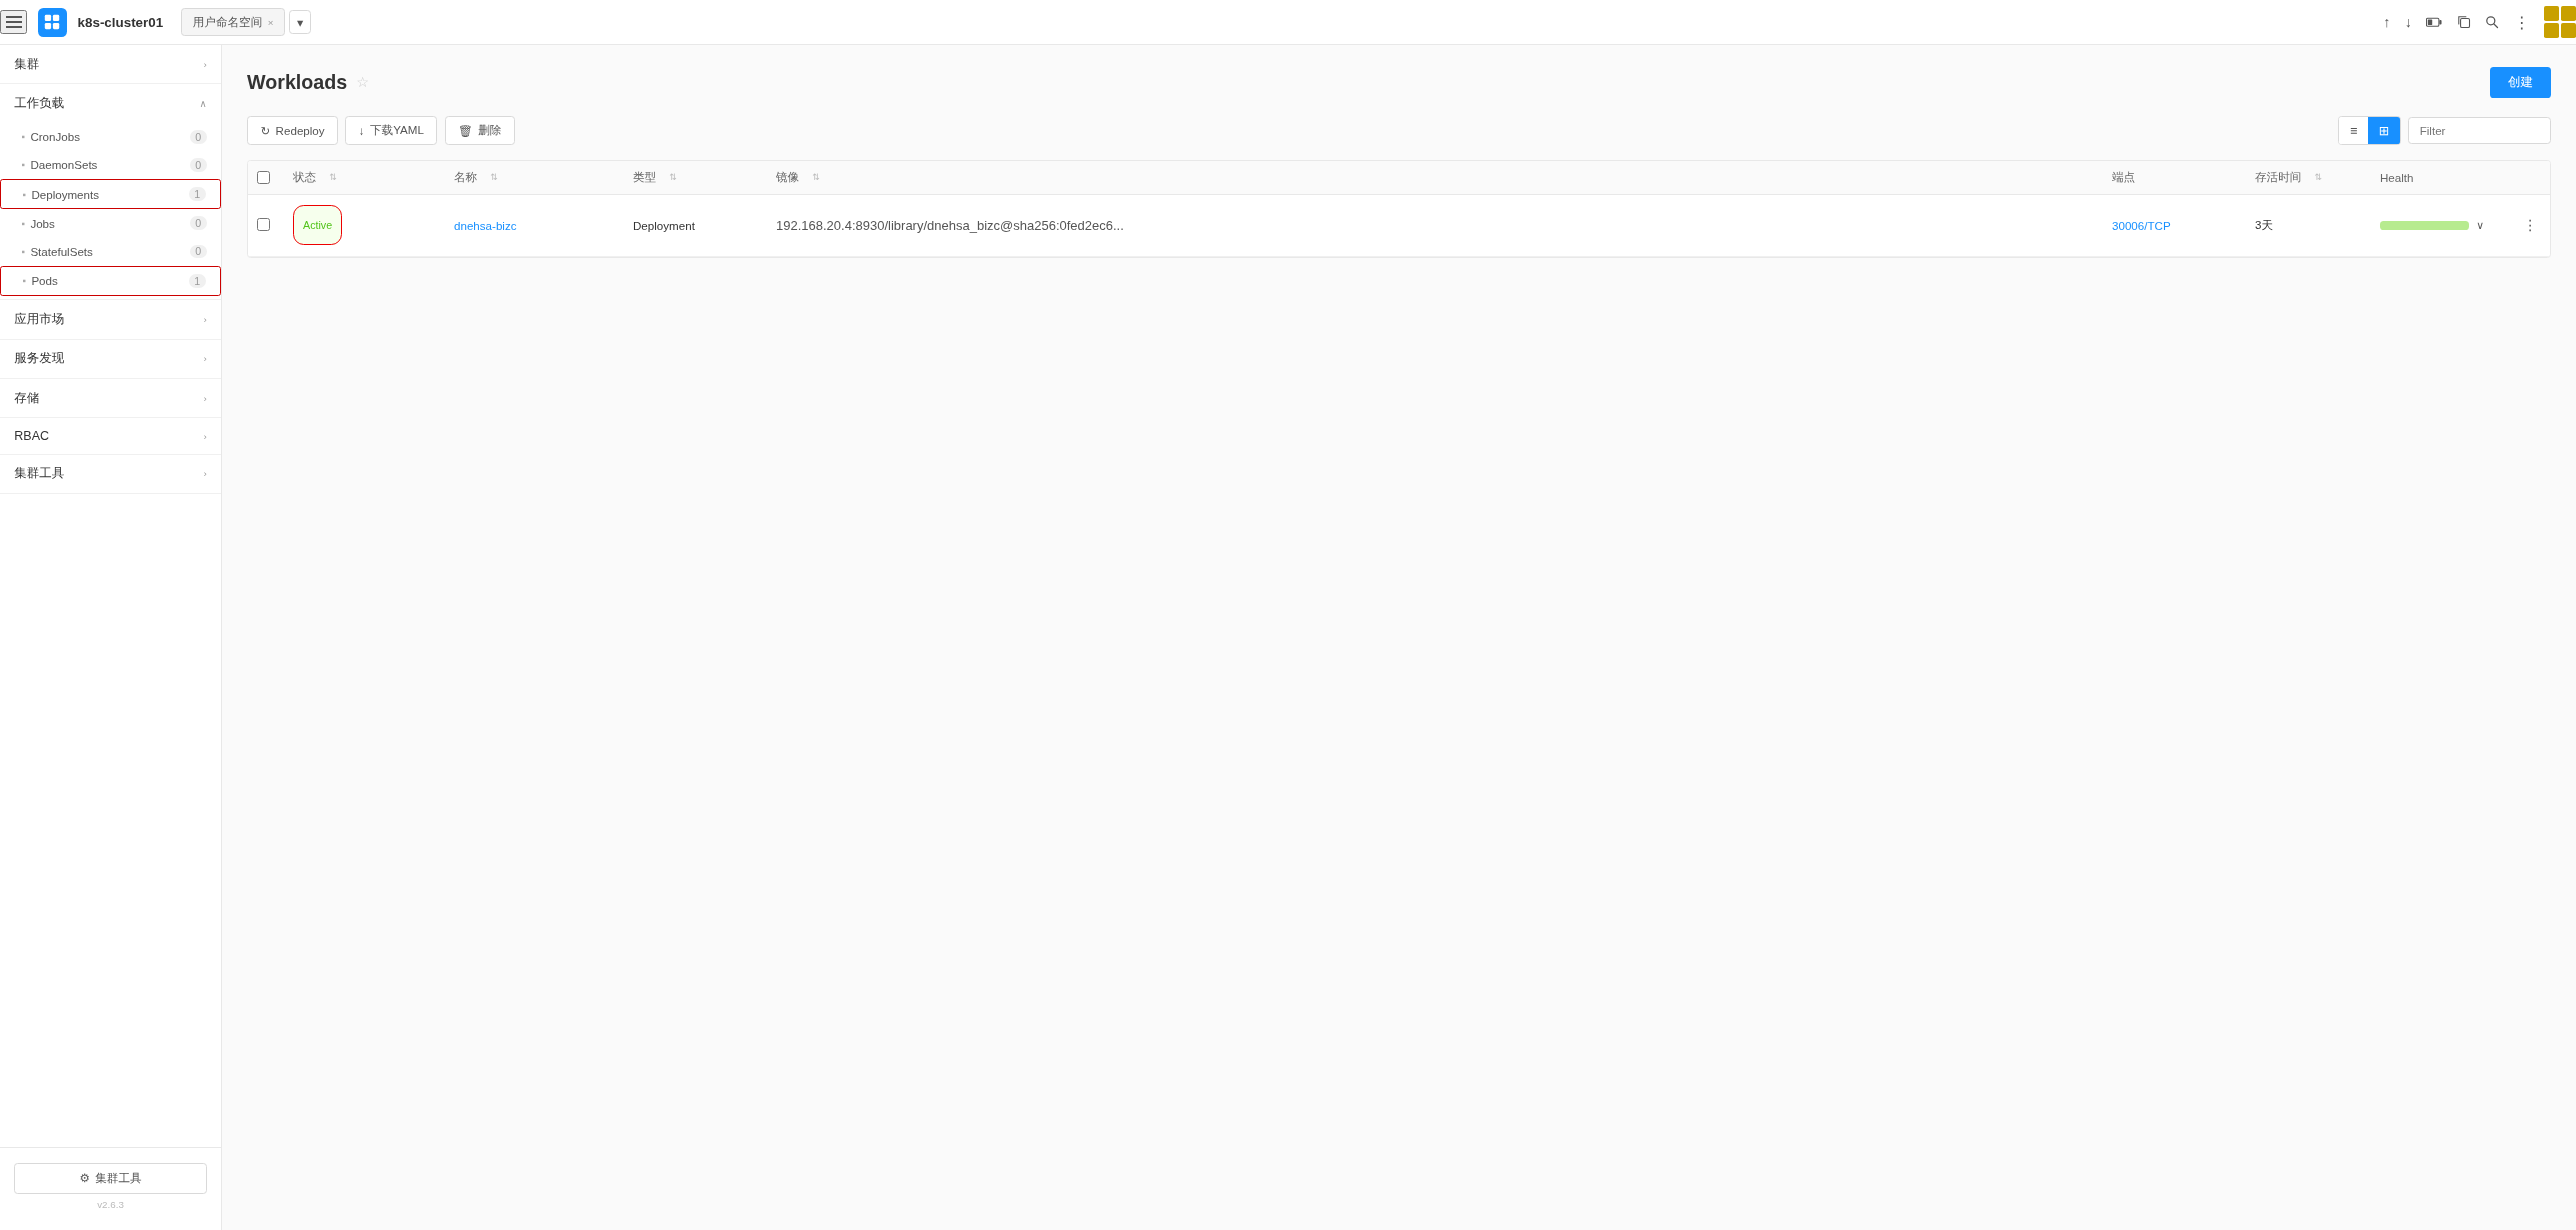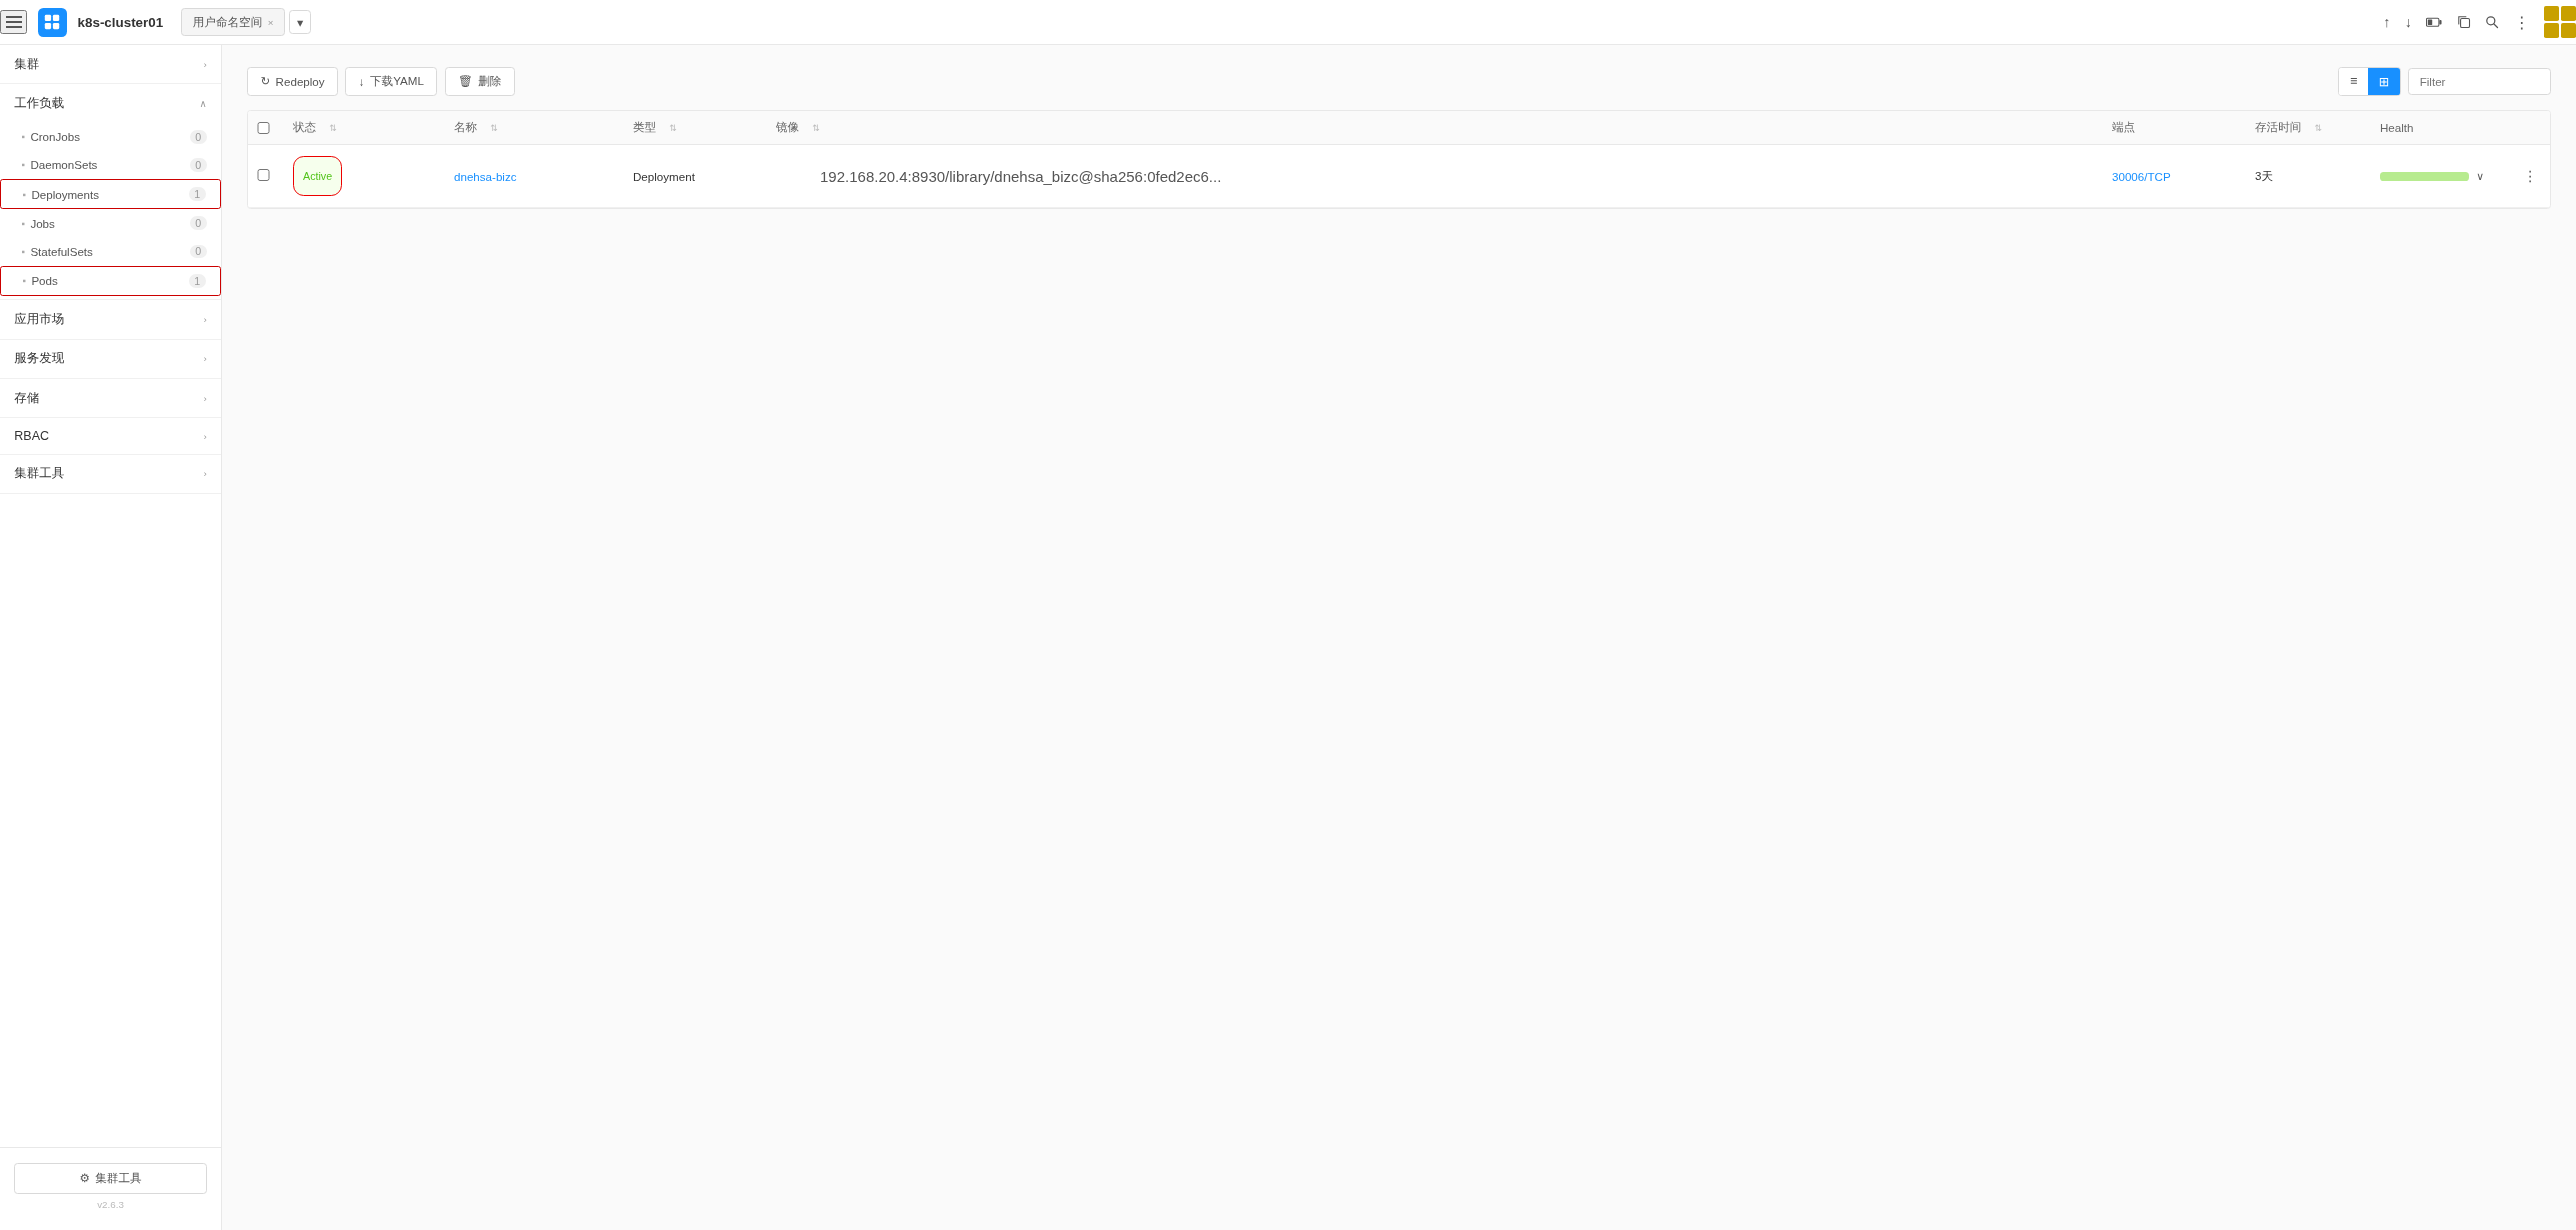--- a/index.html
+++ b/index.html
@@ -113,21 +113,21 @@
     }
     .status-active { border-color: #52c41a; color: #52c41a; background: #f6ffed; }
     .status-badge-highlight { border: 1.8px solid #e00; }
     .link-text { color: #1890ff; cursor: pointer; }
     .health-bar { display: flex; align-items: center; gap: 7.2px; }
     .health-bar-inner { width: 89px; height: 9px; background: #b7eb8f; border-radius: 3.6px; }
     .chevron-down-btn { cursor: pointer; color: #555; font-size: 10.7px; }
     .more-btn { cursor: pointer; color: #555; font-size: 14.3px; }
     .checkbox { width: 12.5px; height: 12.5px; cursor: pointer; }
     .namespace-label { color: #888; }
-    .image-text { color: #555; font-size: 15px; white-space: nowrap; overflow: hidden; text-overflow: ellipsis; margin-left: 44px; }
+    .image-text { color: #555; font-size: 13px; white-space: nowrap; overflow: hidden; text-overflow: ellipsis; }
 
     
     ::-webkit-scrollbar { width: 5.4px; height: 5.4px; }
     ::-webkit-scrollbar-track { background: #f1f1f1; }
     ::-webkit-scrollbar-thumb { background: #ccc; border-radius: 2.7px; }
   </style>
 </head>
 <body>
 
 <header class="top-header">
@@ -284,20 +284,27 @@
       <button class="cluster-tools-btn">
         <span>⚙</span>
         <span>集群工具</span>
       </button>
       <div class="version-label">v2.6.3</div>
     </div>
   </aside>
 
   <main class="content">
 
+    <div class="page-header">
+      <div class="page-title-row">
+        <h1 class="page-title">Workloads</h1>
+        <span class="star-icon">☆</span>
+      </div>
+      <button class="create-btn">创建</button>
+    </div>
 
     <div class="toolbar">
       <button class="toolbar-btn">
         <span>↻</span>
         <span>Redeploy</span>
       </button>
       <button class="toolbar-btn">
         <span>↓</span>
         <span>下载YAML</span>
       </button>

